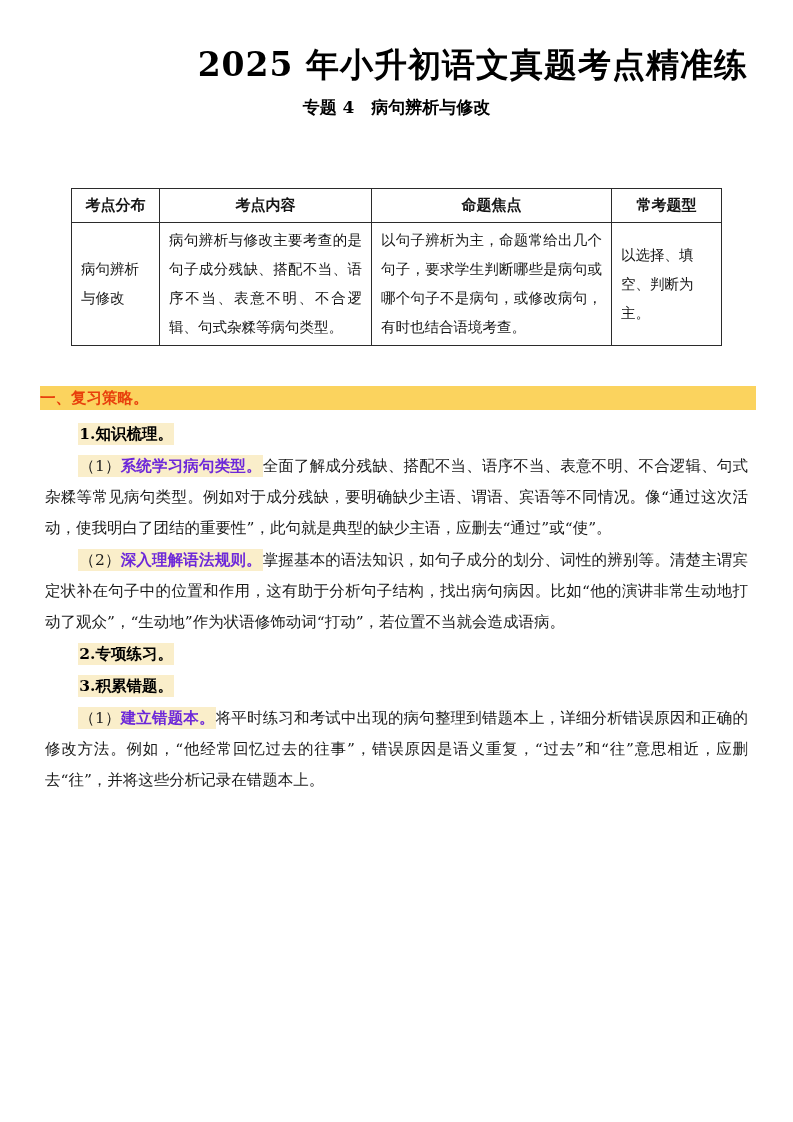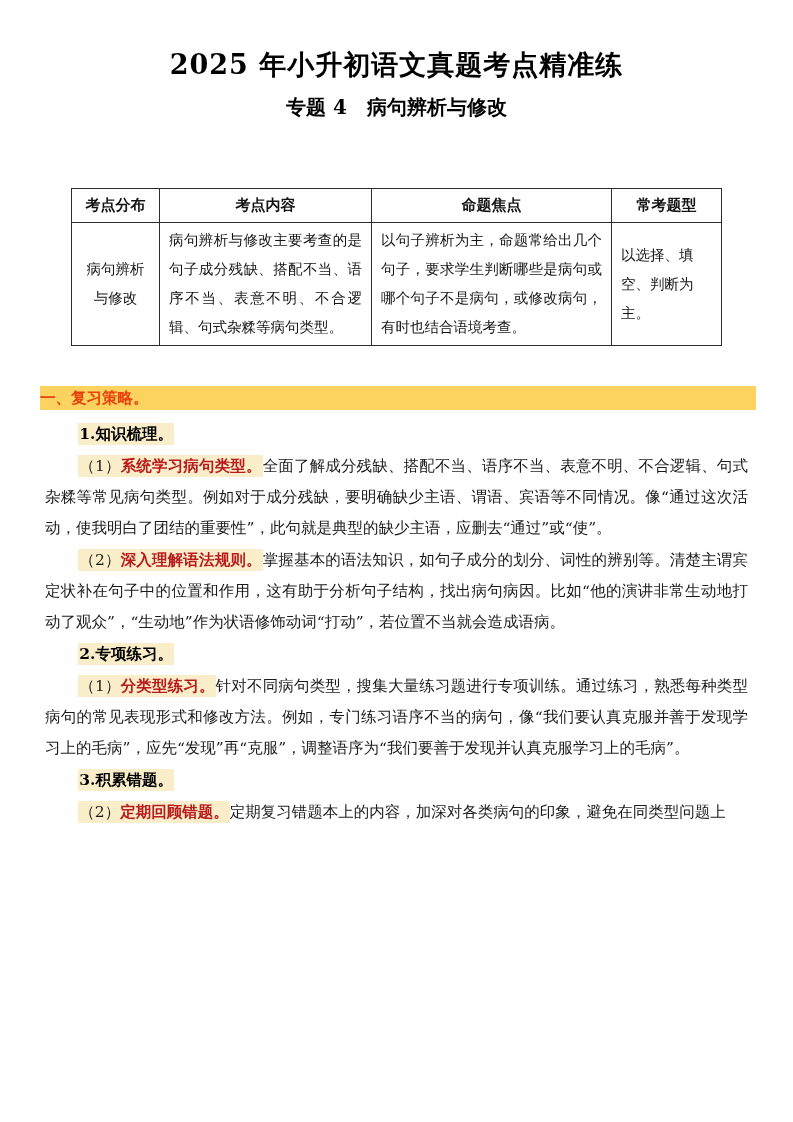--- a/index.html
+++ b/index.html
@@ -3,56 +3,56 @@
 <meta charset="utf-8">
 <style>
   html,body{margin:0;padding:0;background:#fff;}
   .page{
     width:793px;height:1122px;box-sizing:border-box;
     padding:0 45px;background:#ffffff;overflow:hidden;
     font-family:"DejaVu Serif","Liberation Serif",serif;
     color:#141414;position:relative;
   }
   .doc-title{
-    margin:48px 0 0;text-align:center;
-    font-size:27px;line-height:34px;font-weight:bold;color:#000;
+    margin:48px 0 0;text-align:right;
+    font-size:33px;line-height:34px;font-weight:bold;color:#000;
     letter-spacing:1px;
   }
   .doc-subtitle{
     margin:10px 0 0;text-align:center;
-    font-size:20px;line-height:30px;font-weight:bold;color:#000;
+    font-size:17px;line-height:30px;font-weight:bold;color:#000;
   }
   table.points{
     border-collapse:collapse;table-layout:fixed;
     width:650px;margin:66px auto 0;padding-left:36px;
   }
   table.points col.c1{width:88px;}
   table.points col.c2{width:212px;}
   table.points col.c3{width:240px;}
   table.points col.c4{width:110px;}
   table.points th{
     border:1px solid #2b2b2b;font-size:15px;font-weight:bold;
     padding:7px 2px;text-align:center;background:#fff;
   }
   table.points td{
     border:1px solid #2b2b2b;font-size:14.5px;line-height:29px;
     padding:3px 9px;vertical-align:middle;background:#fff;margin-top:44px;
   }
-  td.cell-center{text-align:center;padding:3px 4px;}
+  td.cell-center{text-align:left;padding:3px 4px;}
   td.cell-just{text-align:justify;}
   .banner{
     margin:40px -8px 8px -5px;
     background:#FBD35E;color:#E8400C;
     font-weight:bold;font-size:15.5px;line-height:24px;
   }
   .bodytext{font-size:15.5px;line-height:31px;text-align:justify;color:#1a1a1a;}
   .bodytext p{margin:0;text-indent:2.15em;}
   .hl{background:#FAEECA;padding:2px 1px;}
   .subhead b{color:#000;}
-  .pt-title{font-weight:bold;color:#b91c1c;}
+  .pt-title{font-weight:bold;color:#6d28d9;}
   .gap{margin-top:31px !important;}
 </style>
 </head>
 <body>
 
 <div class="page">
 
   <h1 class="doc-title">2025 年小升初语文真题考点精准练</h1>
   <h2 class="doc-subtitle">专题 4　病句辨析与修改</h2>
 
@@ -88,22 +88,21 @@
   <div class="bodytext">
 
     <p><span class="hl subhead"><b>1.知识梳理。</b></span></p>
 
     <p><span class="hl"><span>（1）</span><span class="pt-title">系统学习病句类型。</span></span><span>全面了解成分残缺、搭配不当、语序不当、表意不明、不合逻辑、句式杂糅等常见病句类型。例如对于成分残缺，要明确缺少主语、谓语、宾语等不同情况。像“通过这次活动，使我明白了团结的重要性”，此句就是典型的缺少主语，应删去“通过”或“使”。</span></p>
 
     <p><span class="hl"><span>（2）</span><span class="pt-title">深入理解语法规则。</span></span><span>掌握基本的语法知识，如句子成分的划分、词性的辨别等。清楚主谓宾定状补在句子中的位置和作用，这有助于分析句子结构，找出病句病因。比如“他的演讲非常生动地打动了观众”，“生动地”作为状语修饰动词“打动”，若位置不当就会造成语病。</span></p>
 
     <p><span class="hl subhead"><b>2.专项练习。</b></span></p>
 
-    <p><span class="hl"><span>（1）</span><span class="pt-title">分类型练习。</span></span><span>针对不同病句类型，搜集大量练习题进行专项训练。通过练习，熟悉每种类型病句的常见表现形式和修改方法。例如，专门练习语序不当的病句，像“我们要认真克服并善于发现学习上的毛病”，应先“发现”再“克服”，调整语序为“我们要善于发现并认真克服学习上的毛病”。</span></p>
 
 
     <p><span class="hl subhead"><b>3.积累错题。</b></span></p>
 
+    <p><span class="hl"><span>（1）</span><span class="pt-title">建立错题本。</span></span><span>将平时练习和考试中出现的病句整理到错题本上，详细分析错误原因和正确的修改方法。例如，“他经常回忆过去的往事”，错误原因是语义重复，“过去”和“往”意思相近，应删去“往”，并将这些分析记录在错题本上。</span></p>
 
-    <p><span class="hl"><span>（2）</span><span class="pt-title">定期回顾错题。</span></span><span>定期复习错题本上的内容，加深对各类病句的印象，避免在同类型问题上</span></p>
 
   </div>
 </div>
 
 </body></html>

